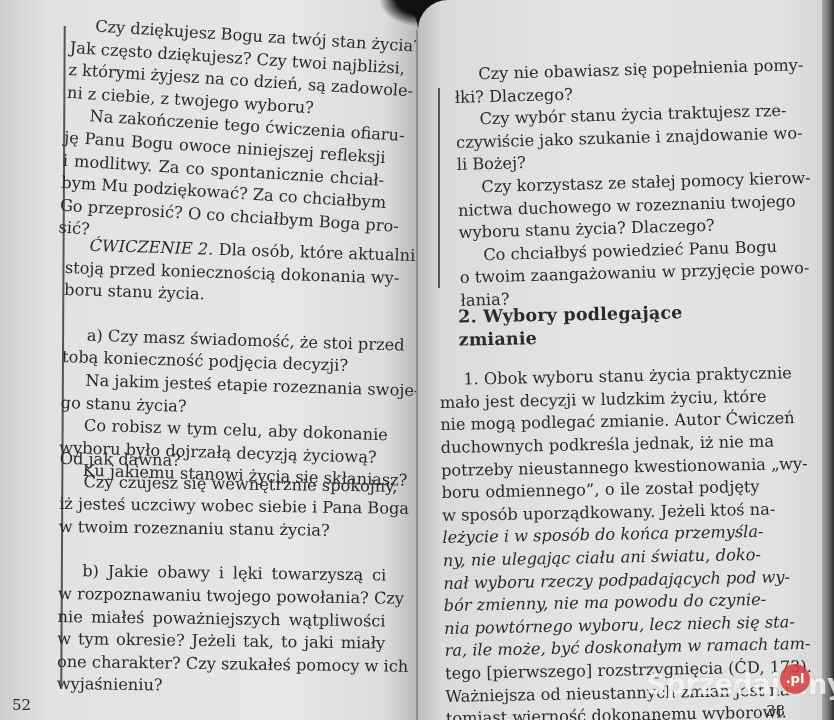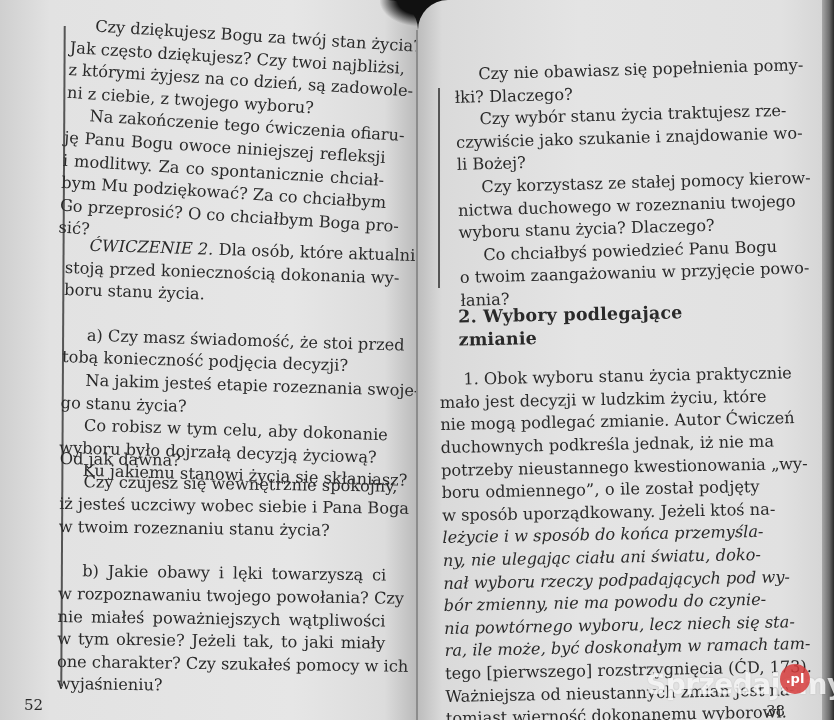--- a/index.html
+++ b/index.html
@@ -41,21 +41,21 @@
 
     .right-text { left: 36px; top: 64px; width: 300px; transform: rotate(-1.6deg); transform-origin: 0 0; }
     .right-text2 { left: 20px; top: 306px; width: 318px; transform: rotate(-1.1deg); transform-origin: 0 0; }
 
     .section-title { font-weight: bold; font-size: 17.5px; letter-spacing: 0.2px; display: block; padding-left: 20px; margin-bottom: 18px; }
 
     .margin-bar-left { position: absolute; left: 62px; top: 26px; width: 2px; height: 660px; background: #555; transform: rotate(0.3deg); }
     .margin-bar-right { position: absolute; left: 20px; top: 88px; width: 2px; height: 200px; background: #555; }
 
     .page-num { position: absolute; font-size: 15px; color: #2a2a2a; }
-    .pn-left { left: 24px; top: 696px; }
+    .pn-left { left: 12px; top: 696px; }
     .pn-right { left: 348px; top: 702px; }
 
     .watermark {
       position: absolute; left: 646px; top: 668px;
       font-family: "DejaVu Sans", sans-serif; font-weight: bold; font-size: 28px;
       color: rgba(255,255,255,0.78); letter-spacing: -0.5px;
       text-shadow: 0 0 2px rgba(0,0,0,0.15);
     }
     .wm-badge {
       position: absolute; left: 780px; top: 664px; width: 30px; height: 30px; border-radius: 50%;

